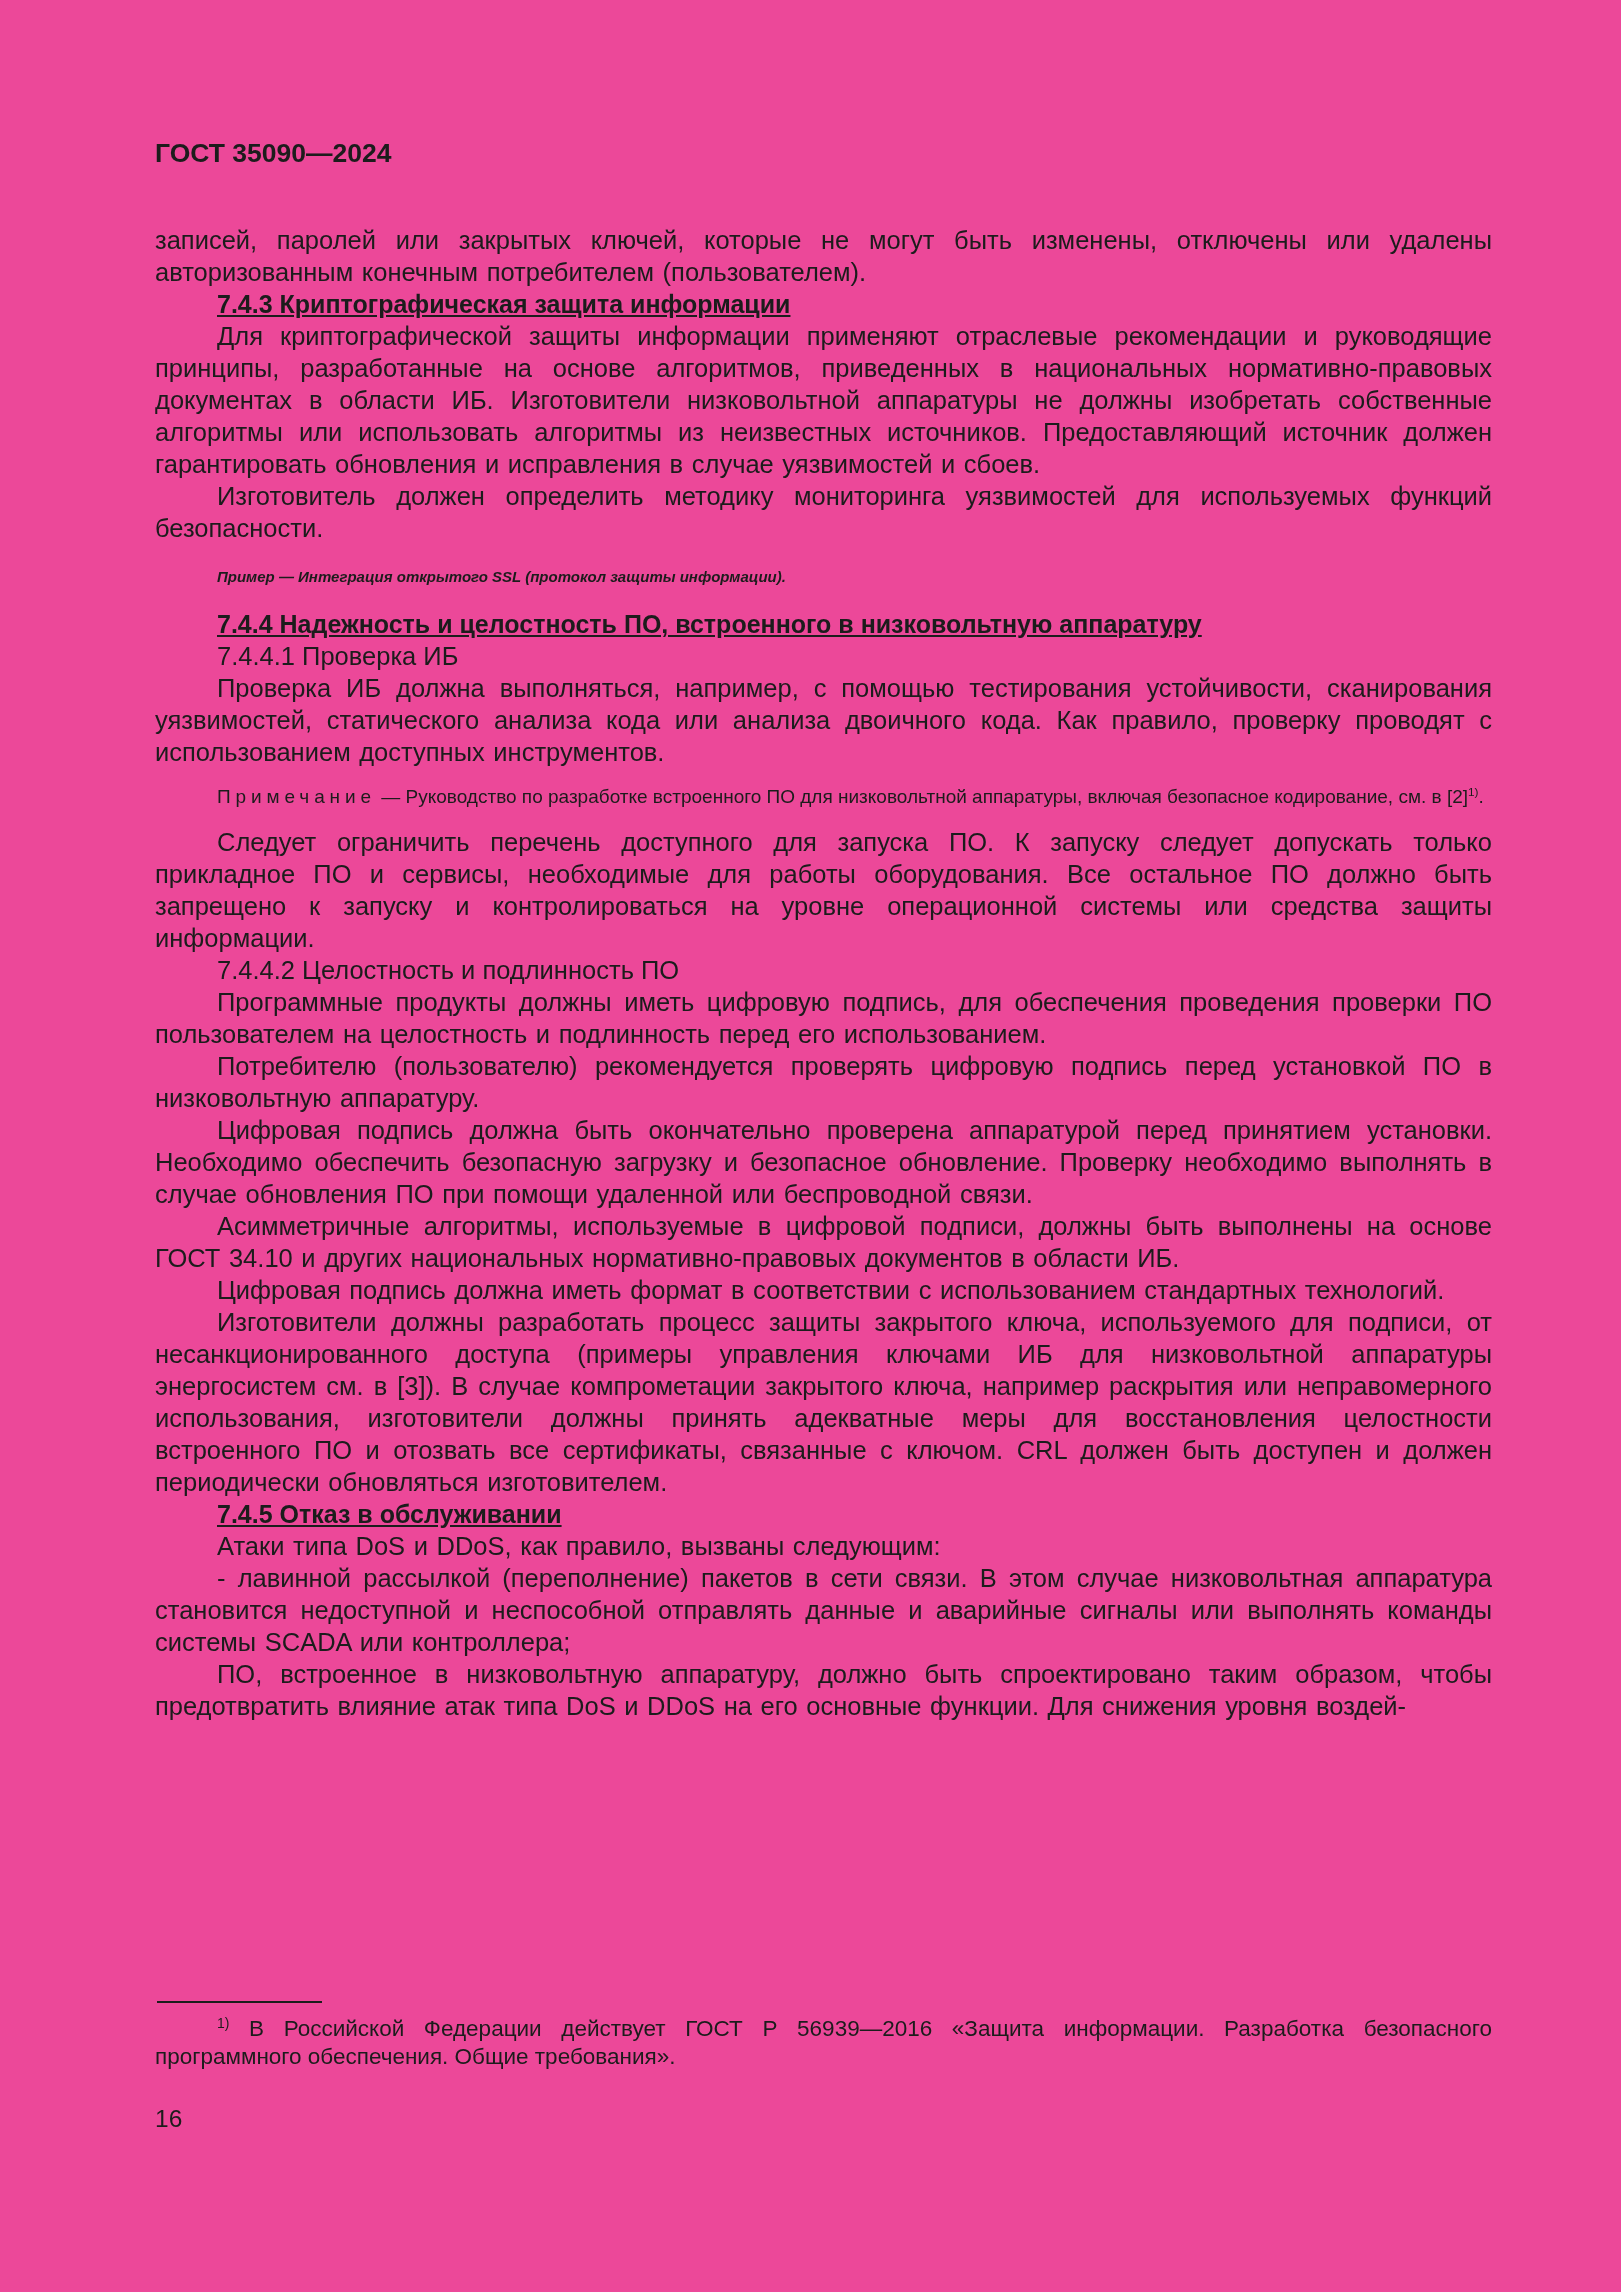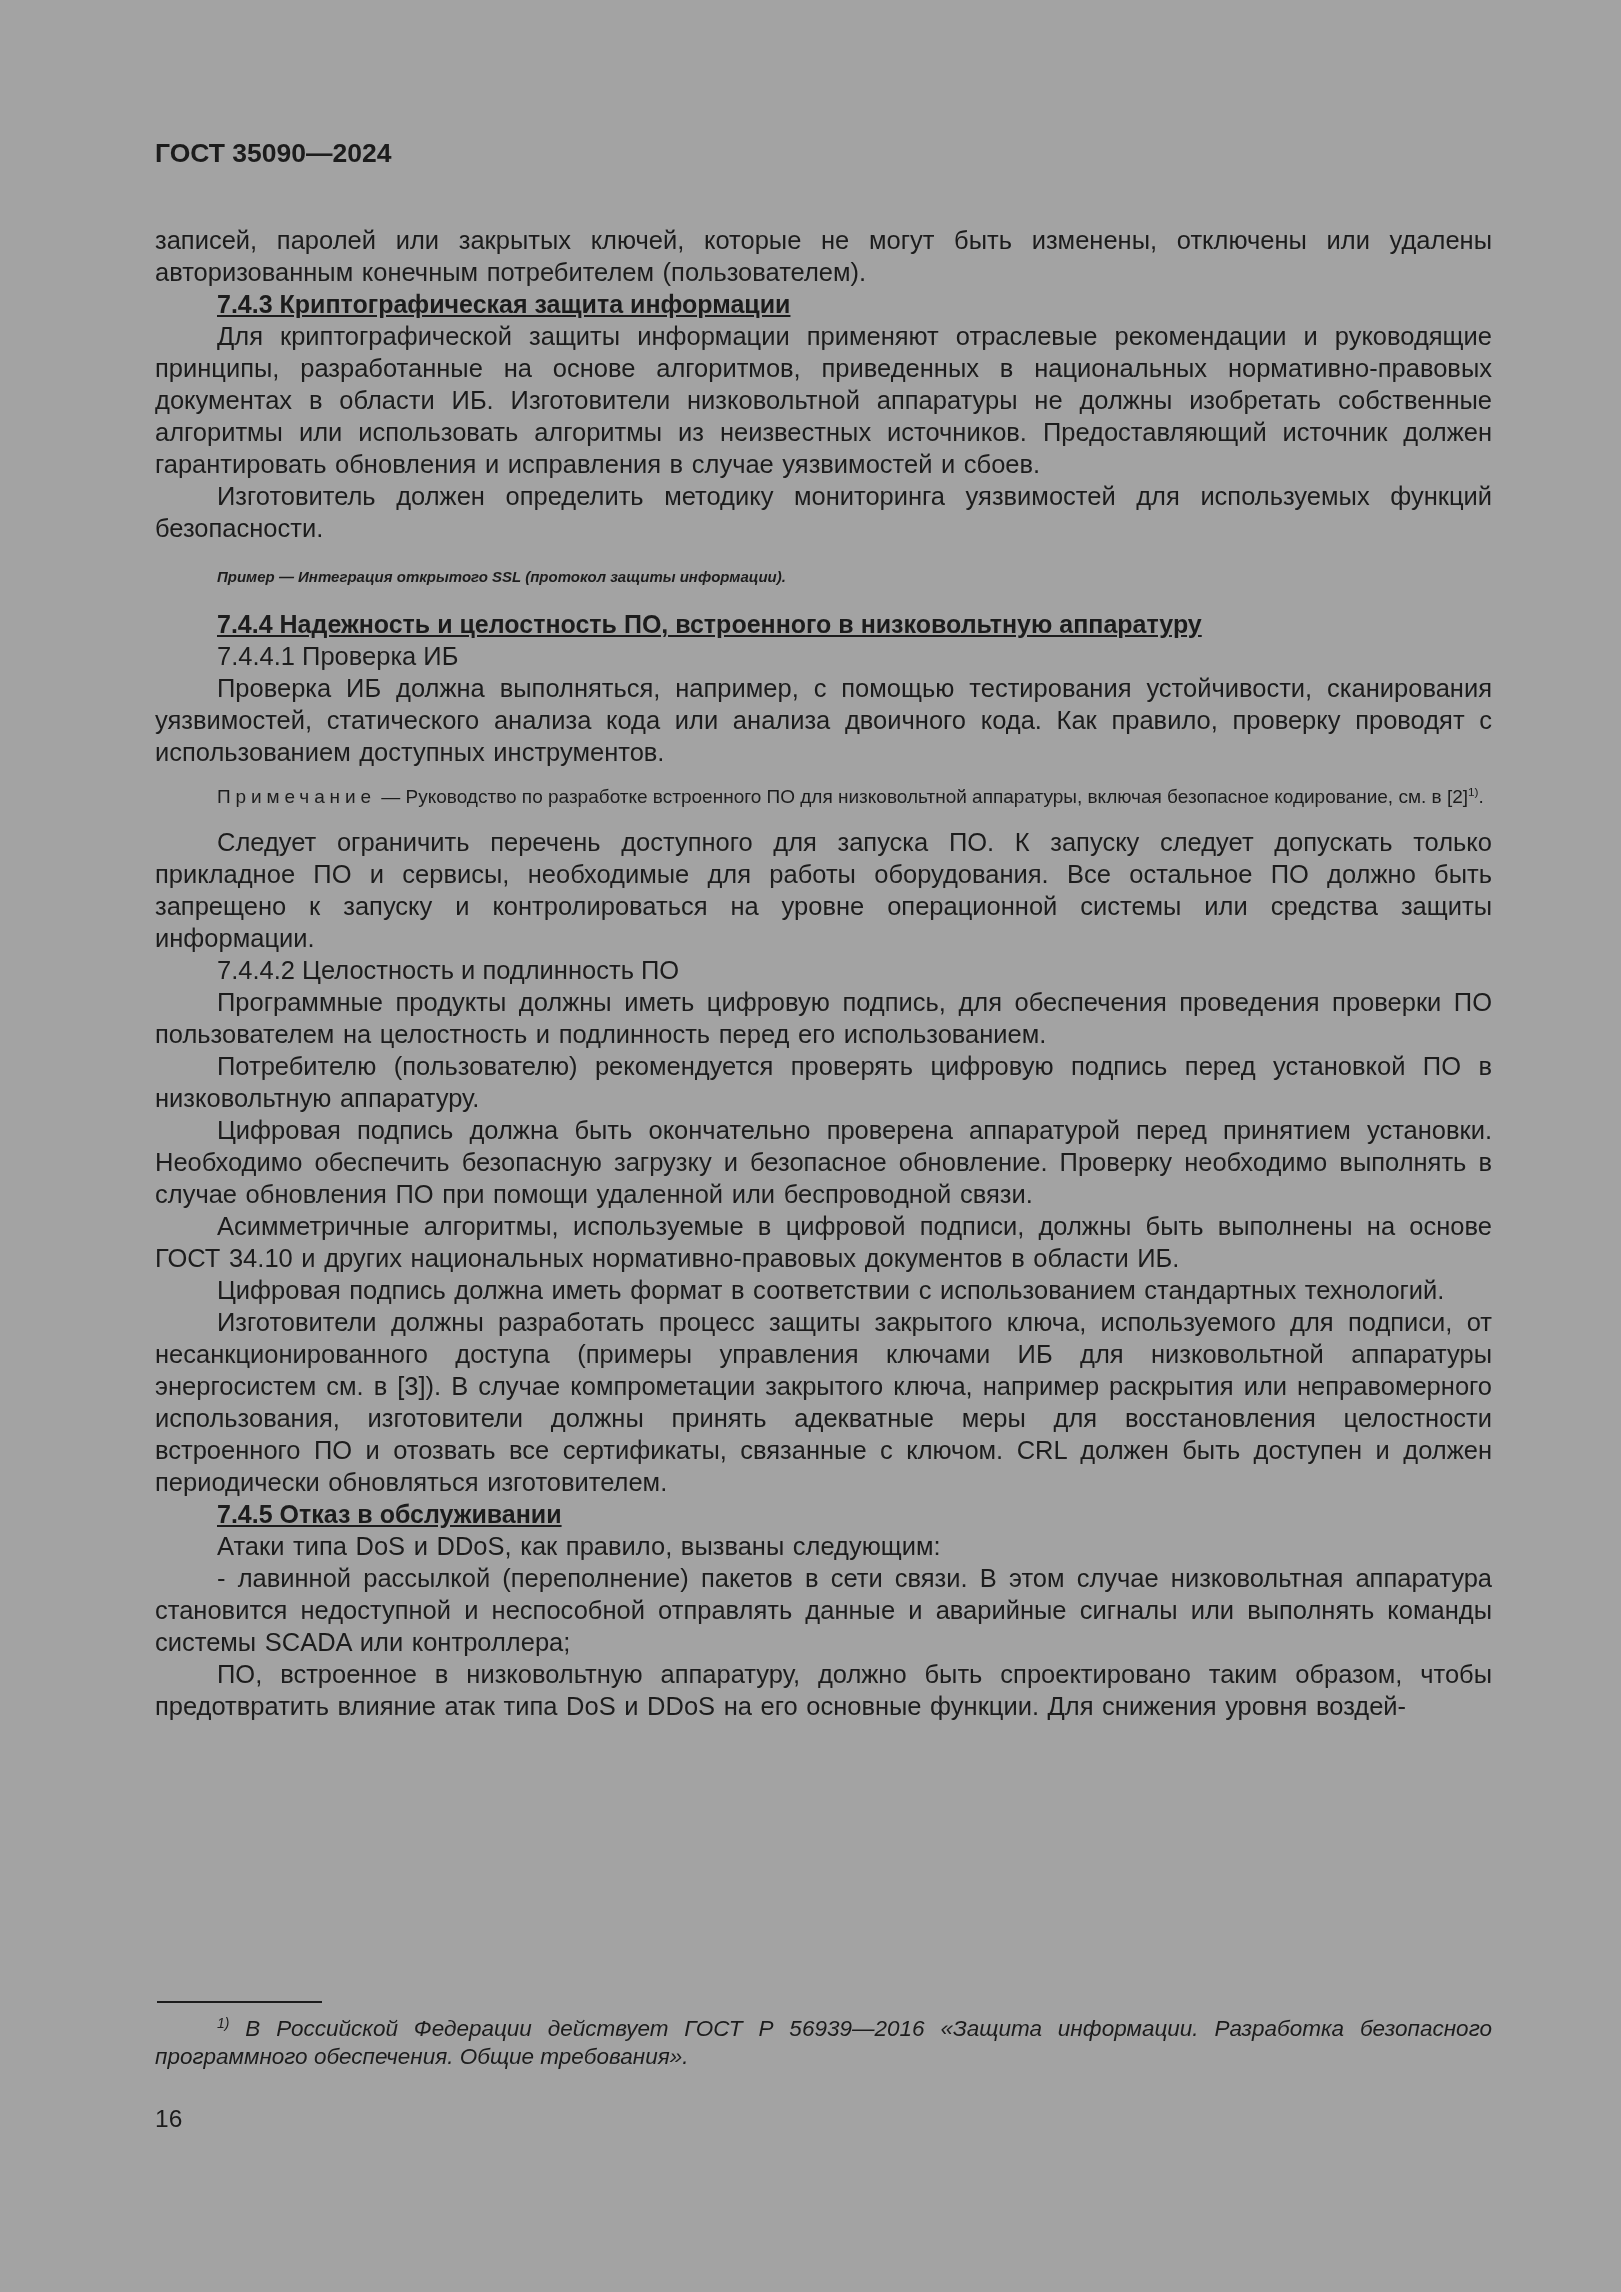--- a/index.html
+++ b/index.html
@@ -1,21 +1,21 @@
 <!DOCTYPE html>
 <html lang="ru"><head>
 <meta charset="utf-8">
 <style>
   * { margin: 0; padding: 0; box-sizing: border-box; }
   html, body { background: #ffffff; }
   .page {
     position: relative;
     width: 1621px;
     height: 2293px;
-    background: #a3a3a3;
+    background: #ec4899;
     color: #1c1c1c;
     font-family: "Liberation Sans", sans-serif;
     overflow: hidden;
   }
   .content {
     position: absolute;
     left: 155px;
     right: 129px;
     top: 137px;
   }
@@ -66,21 +66,20 @@
     vertical-align: baseline;
     position: relative;
     top: -0.55em;
     line-height: 0;
   }
   .footnote-area {
     position: absolute;
     left: 155px;
     right: 129px;
     top: 2001px;
-    font-style: italic;
   }
   .footnote-rule {
     width: 165px;
     height: 0;
     border-top: 2.5px solid #1c1c1c;
     margin-bottom: 11.8px;
     margin-left: 2px;
   }
   p.footnote {
     font-size: 22.5px;

